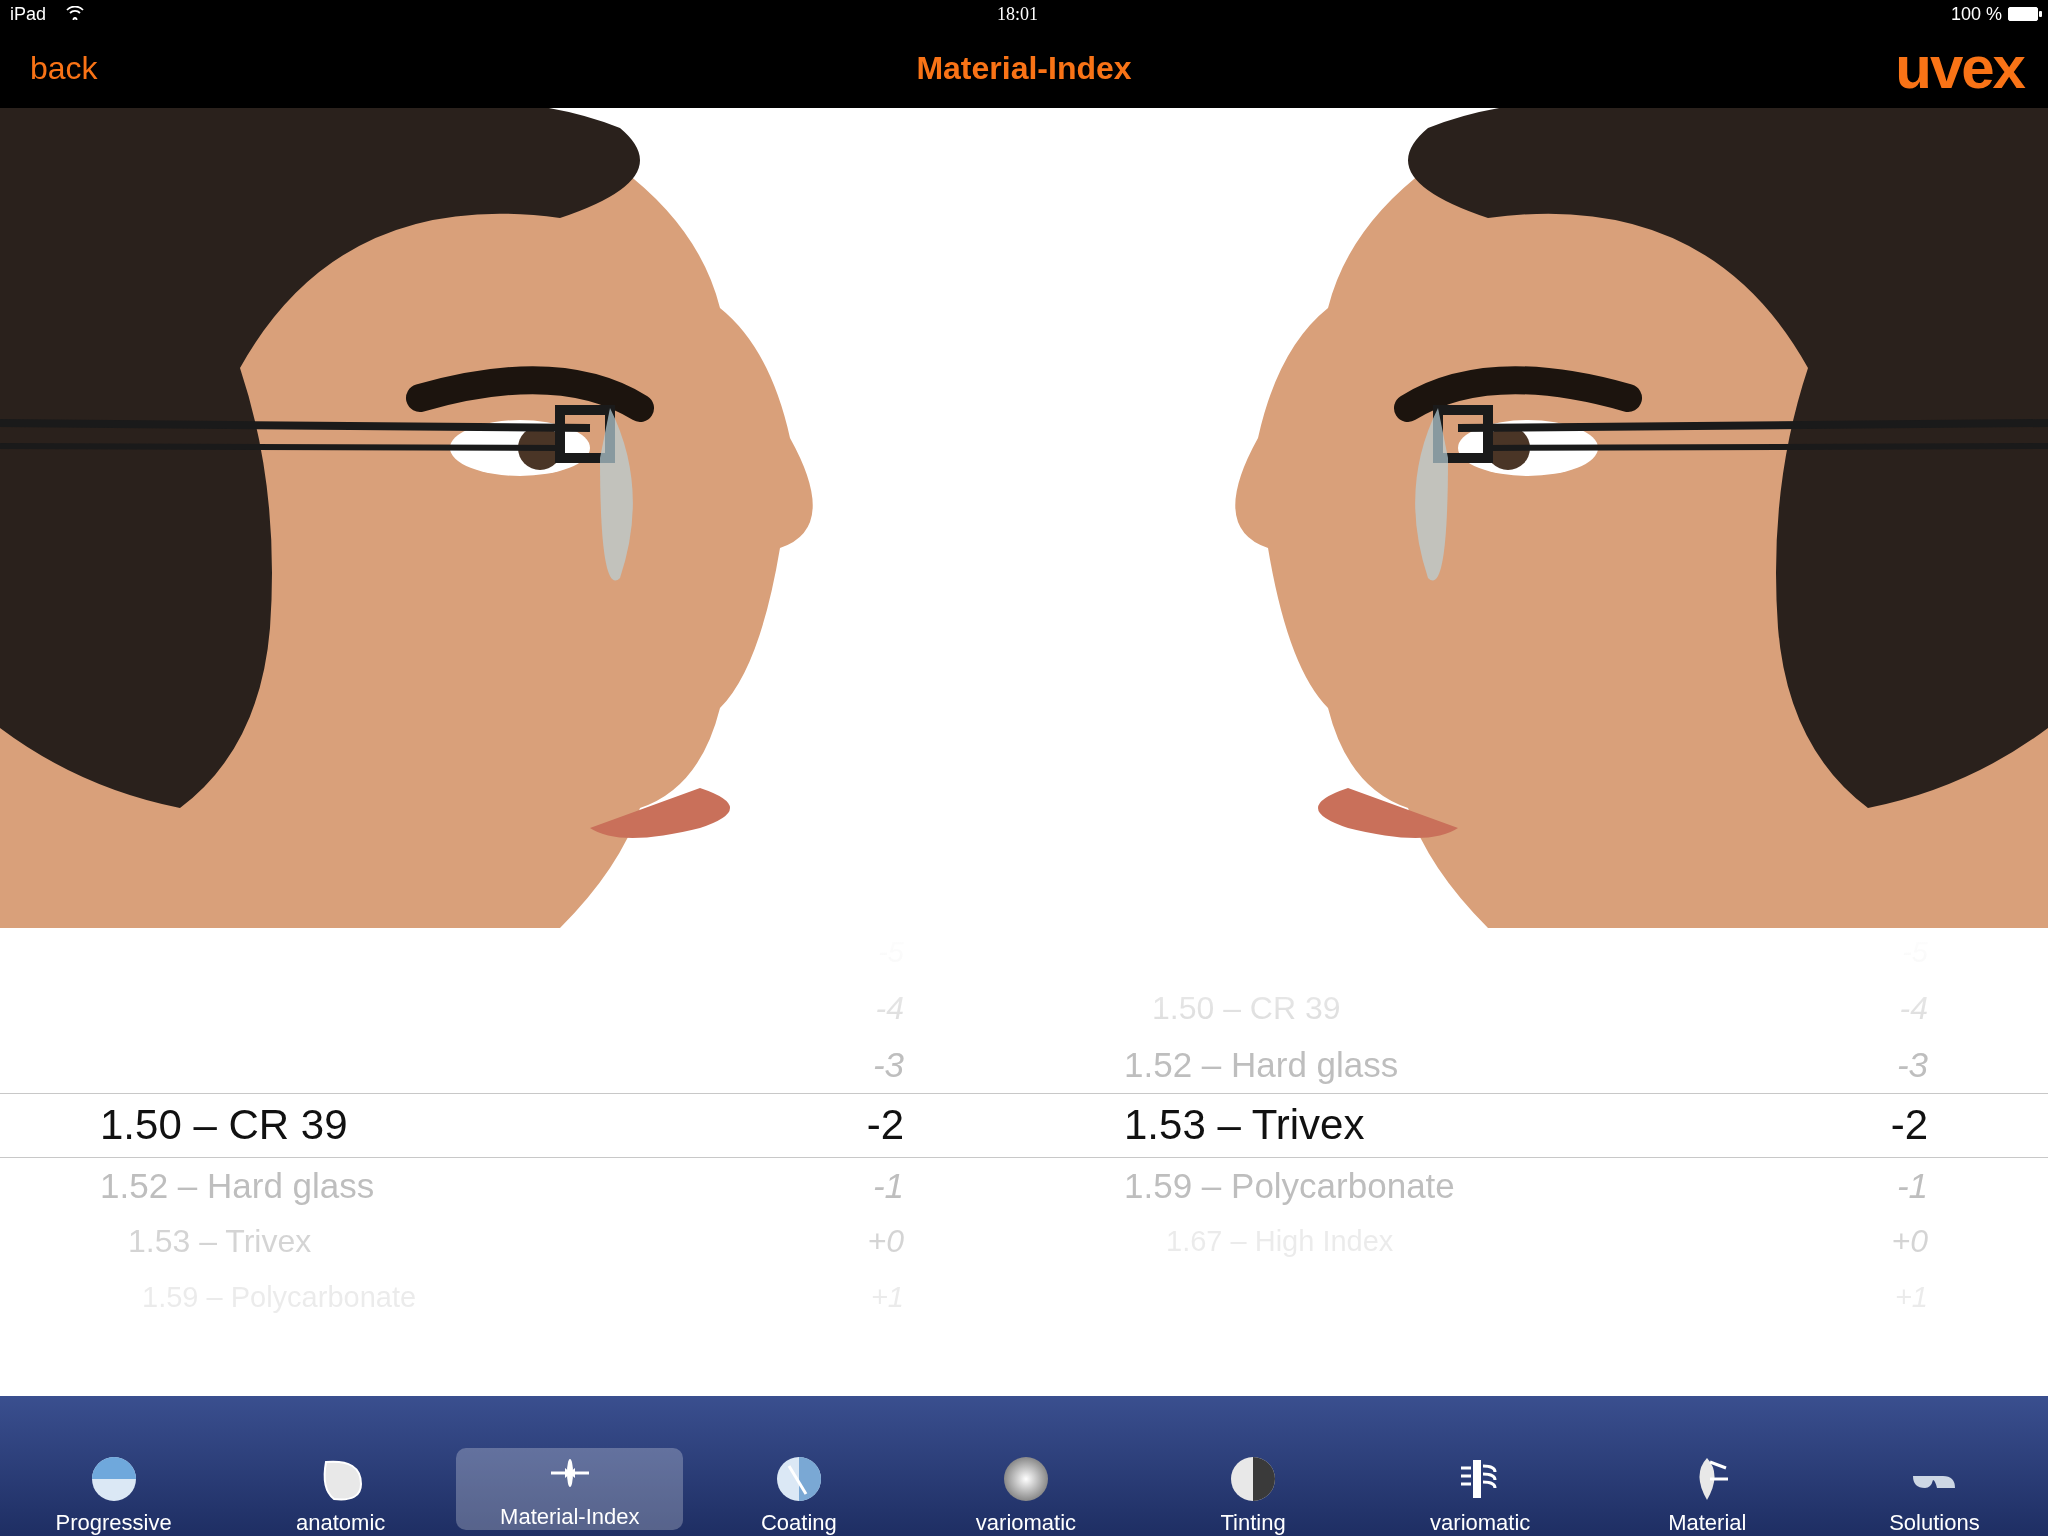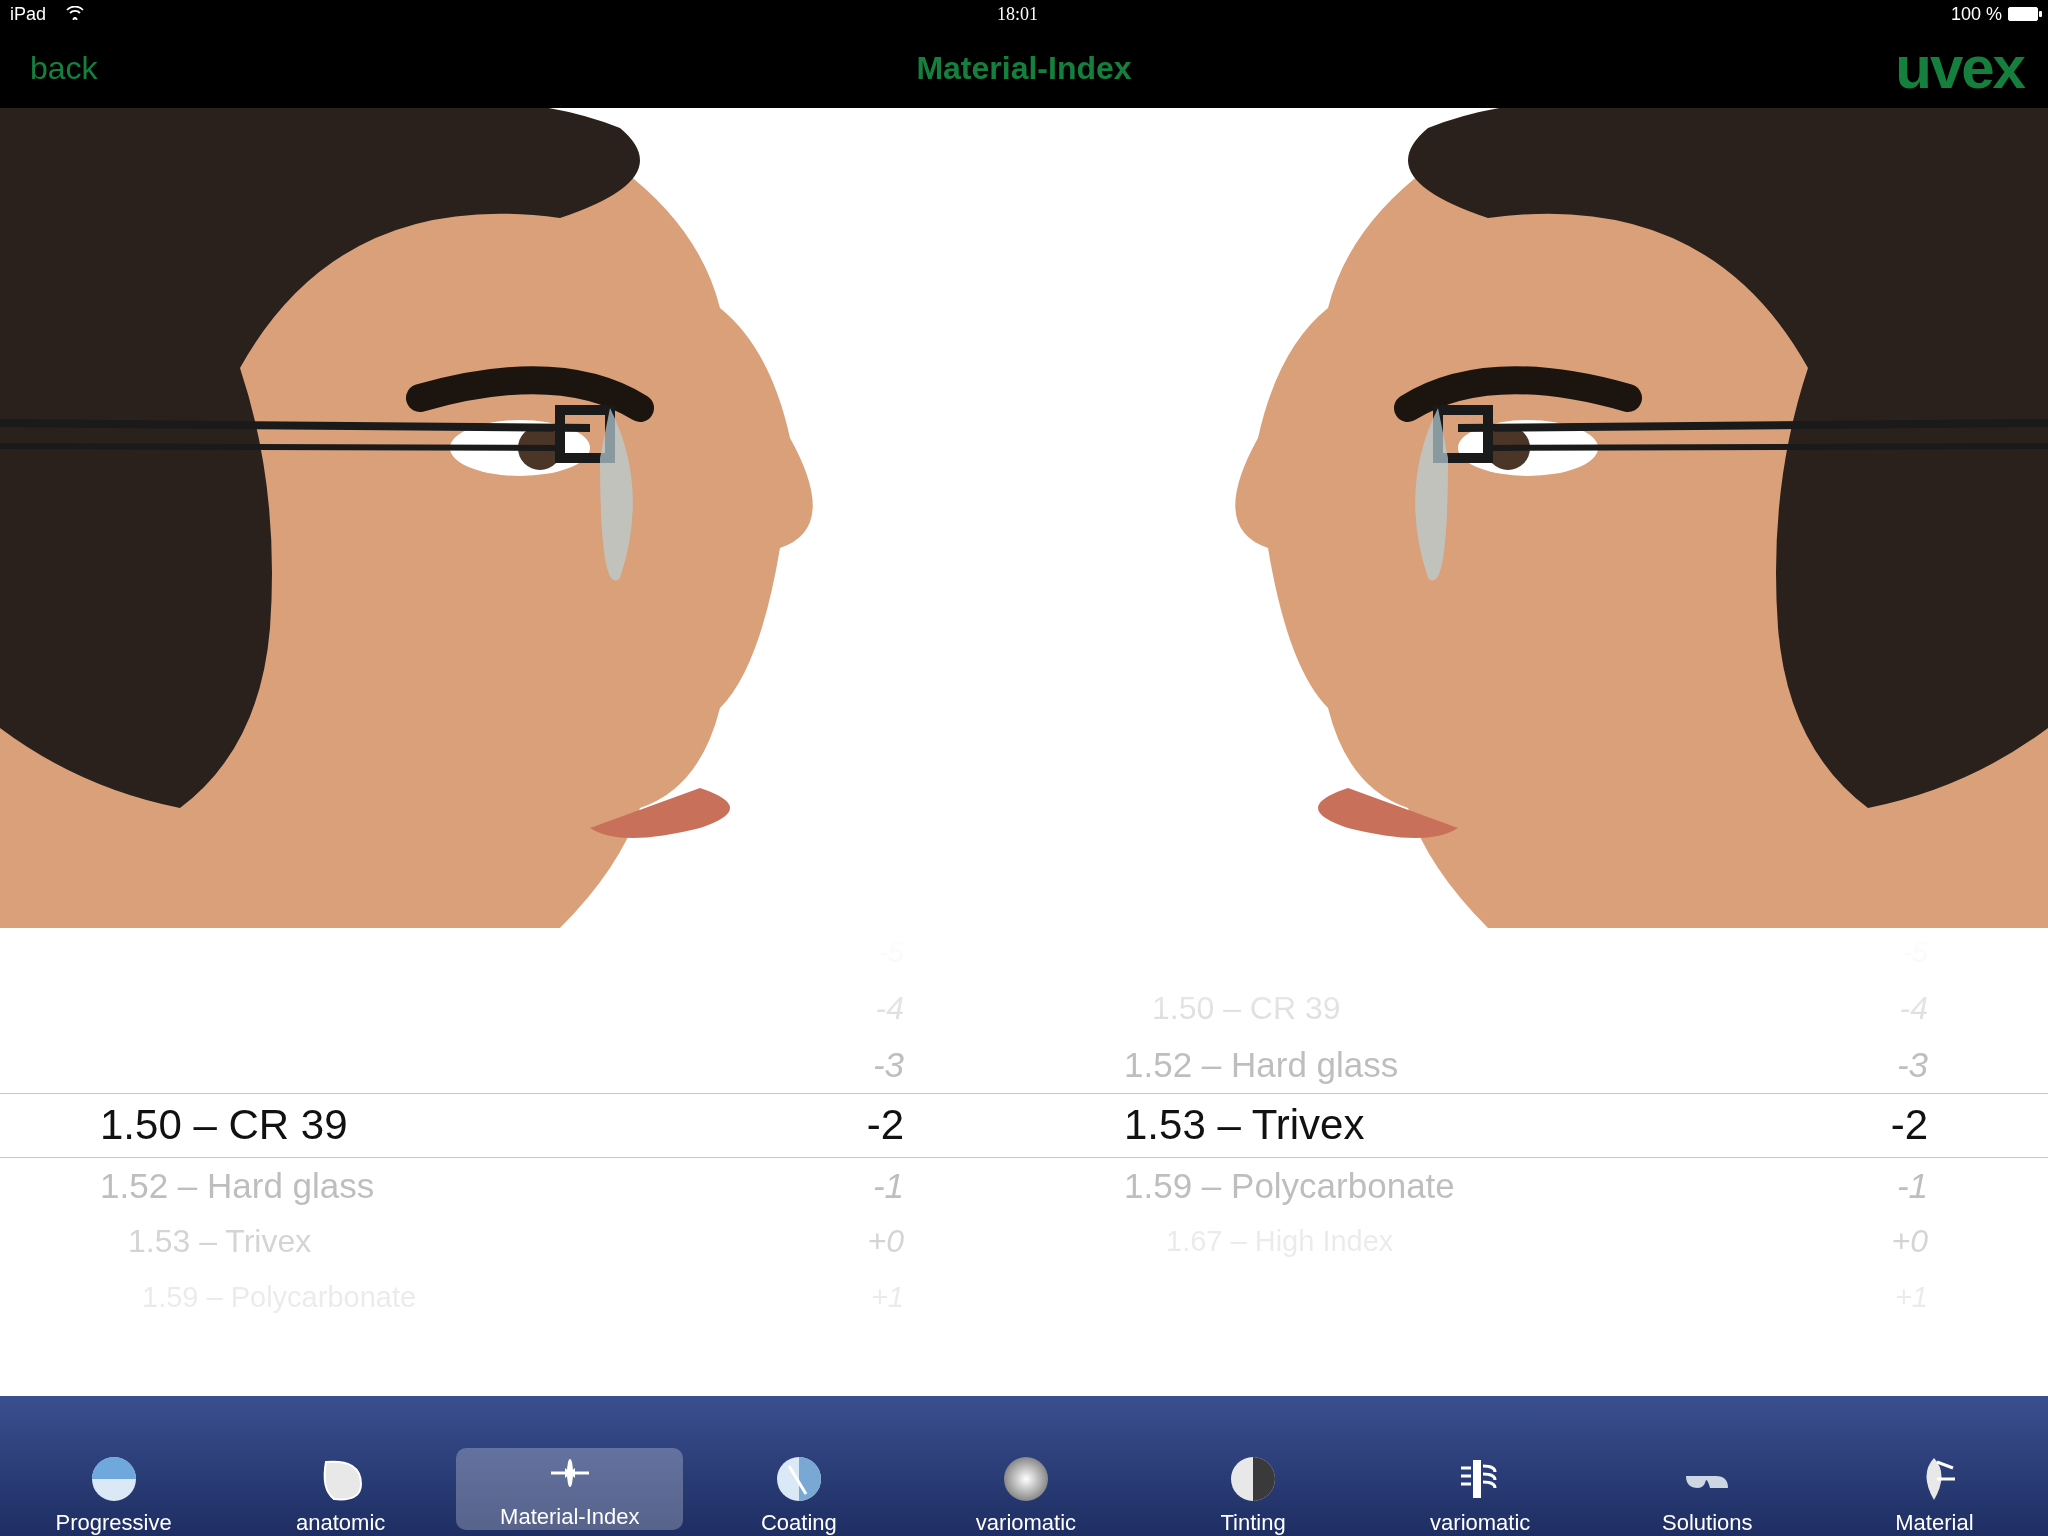--- a/index.html
+++ b/index.html
@@ -1,21 +1,21 @@
 <!DOCTYPE html>
 <html><head>
 <meta charset="utf-8">
 <style>
   * { margin: 0; padding: 0; box-sizing: border-box; }
   html, body { width: 2048px; height: 1536px; font-family: -apple-system, Helvetica, Arial, sans-serif; overflow: hidden; background: #fff; }
   .status-bar { width: 100%; height: 28px; background: #000; color: #fff; display: flex; align-items: center; font-size: 18px; padding: 0 10px; }
   .status-left { display: flex; align-items: center; gap: 20px; }
   .status-center { flex: 1; text-align: center; font-weight: 500; font-family: Liberation Serif, serif; }
   .status-right { display: flex; align-items: center; gap: 6px; }
-  .nav-bar { width: 100%; height: 80px; background: #000; color: #15803d; display: flex; align-items: center; position: relative; }
+  .nav-bar { width: 100%; height: 80px; background: #000; color: #f97316; display: flex; align-items: center; position: relative; }
   .back-btn { font-size: 32px; padding-left: 30px; cursor: pointer; }
   .nav-title { position: absolute; left: 50%; transform: translateX(-50%); font-size: 32px; font-weight: 600; }
   .brand { position: absolute; right: 24px; font-size: 60px; font-weight: 900; letter-spacing: -2px; line-height: 1; }
   .hero { width: 100%; height: 820px; display: flex; position: relative; background: #fff; }
   .face { flex: 1; position: relative; overflow: hidden; }
   .face svg { width: 100%; height: 100%; }
   .picker-area { width: 100%; height: 500px; display: flex; position: relative; background: #fff; }
   .picker-col { flex: 1; display: flex; position: relative; }
   .picker-sub { flex: 1; position: relative; overflow: hidden; }
   .selection-band { position: absolute; left: 0; right: 0; top: 165px; height: 65px; border-top: 1px solid #c8c8c8; border-bottom: 1px solid #c8c8c8; pointer-events: none; z-index: 5; }
@@ -214,28 +214,28 @@
           <rect x="18" y="6" width="8" height="38" fill="#fff"></rect>
           <path d="M28,12 Q40,12 40,18 M28,20 Q40,20 40,26 M28,28 Q40,28 40,34" stroke="#fff" stroke-width="3" fill="none"></path>
           <path d="M6,14 L16,14 M6,22 L16,22 M6,30 L16,30" stroke="#fff" stroke-width="3"></path>
         </svg>
       </div>
       <span>variomatic</span>
     </div>
     <div class="tab">
       <div class="tab-icon">
         <svg width="50" height="50">
-          <path d="M4,22 Q4,34 16,34 Q22,34 24,26 Q26,26 28,34 Q34,34 46,34 Q46,22 34,22 L16,22 Z" fill="#cdd7e4"></path>
-        </svg>
-      </div>
-      <span>Solutions</span>
-    </div>
-    <div class="tab">
-      <div class="tab-icon">
-        <svg width="50" height="50">
           <path d="M25,4 Q40,20 25,46 Q10,20 25,4 Z" fill="#e8e8e8"></path>
           <line x1="28" y1="8" x2="44" y2="14" stroke="#fff" stroke-width="3"></line>
           <line x1="28" y1="25" x2="46" y2="25" stroke="#fff" stroke-width="3"></line>
         </svg>
       </div>
       <span>Material</span>
     </div>
+    <div class="tab">
+      <div class="tab-icon">
+        <svg width="50" height="50">
+          <path d="M4,22 Q4,34 16,34 Q22,34 24,26 Q26,26 28,34 Q34,34 46,34 Q46,22 34,22 L16,22 Z" fill="#cdd7e4"></path>
+        </svg>
+      </div>
+      <span>Solutions</span>
+    </div>
   </div>
 
 </body></html>

